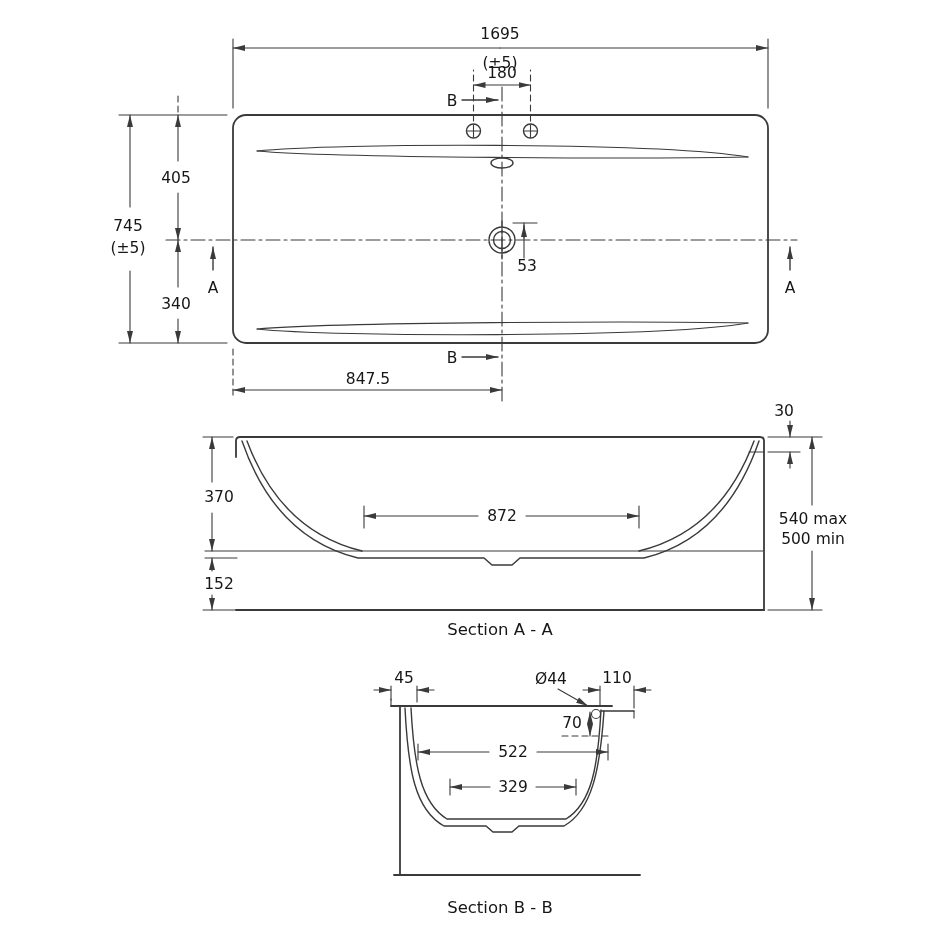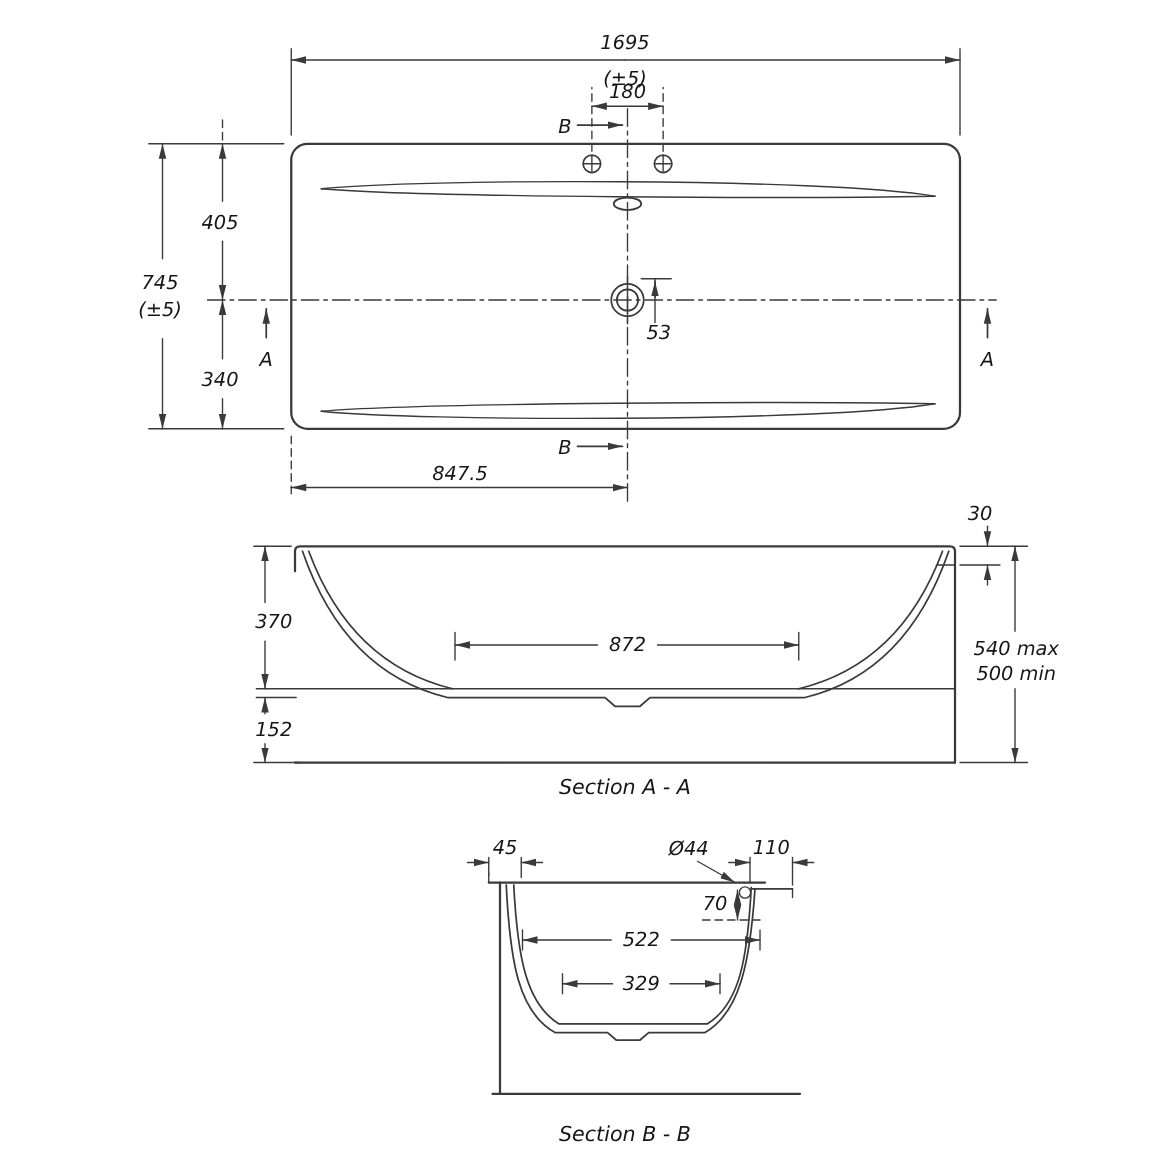--- a/index.html
+++ b/index.html
@@ -1,17 +1,17 @@
 <!DOCTYPE html>
 <html><head>
 <meta charset="utf-8">
 <style>
   html,body{margin:0;padding:0;background:#ffffff;}
   .stage{position:relative;width:807px;height:940px;background:#ffffff;
-         font-family:"DejaVu Sans","Liberation Sans",sans-serif;font-style:italic;}
+         font-family:"DejaVu Sans","Liberation Sans",sans-serif;}
   svg{display:block;}
   .ln{stroke:#3a3a3a;stroke-width:1.4;fill:none;stroke-linecap:round;}
   .thk{stroke-width:1.8;}
   .thn{stroke-width:1.1;}
   .cl{stroke-dasharray:14 4 3 4;stroke-width:1.1;}
   .dsh{stroke-dasharray:6 4;stroke-width:1.1;}
   text{font-size:15.5px;fill:#161616;text-anchor:middle;
        font-family:"DejaVu Sans","Liberation Sans",sans-serif;}
   .ttl{font-size:16.5px;}
 </style>

